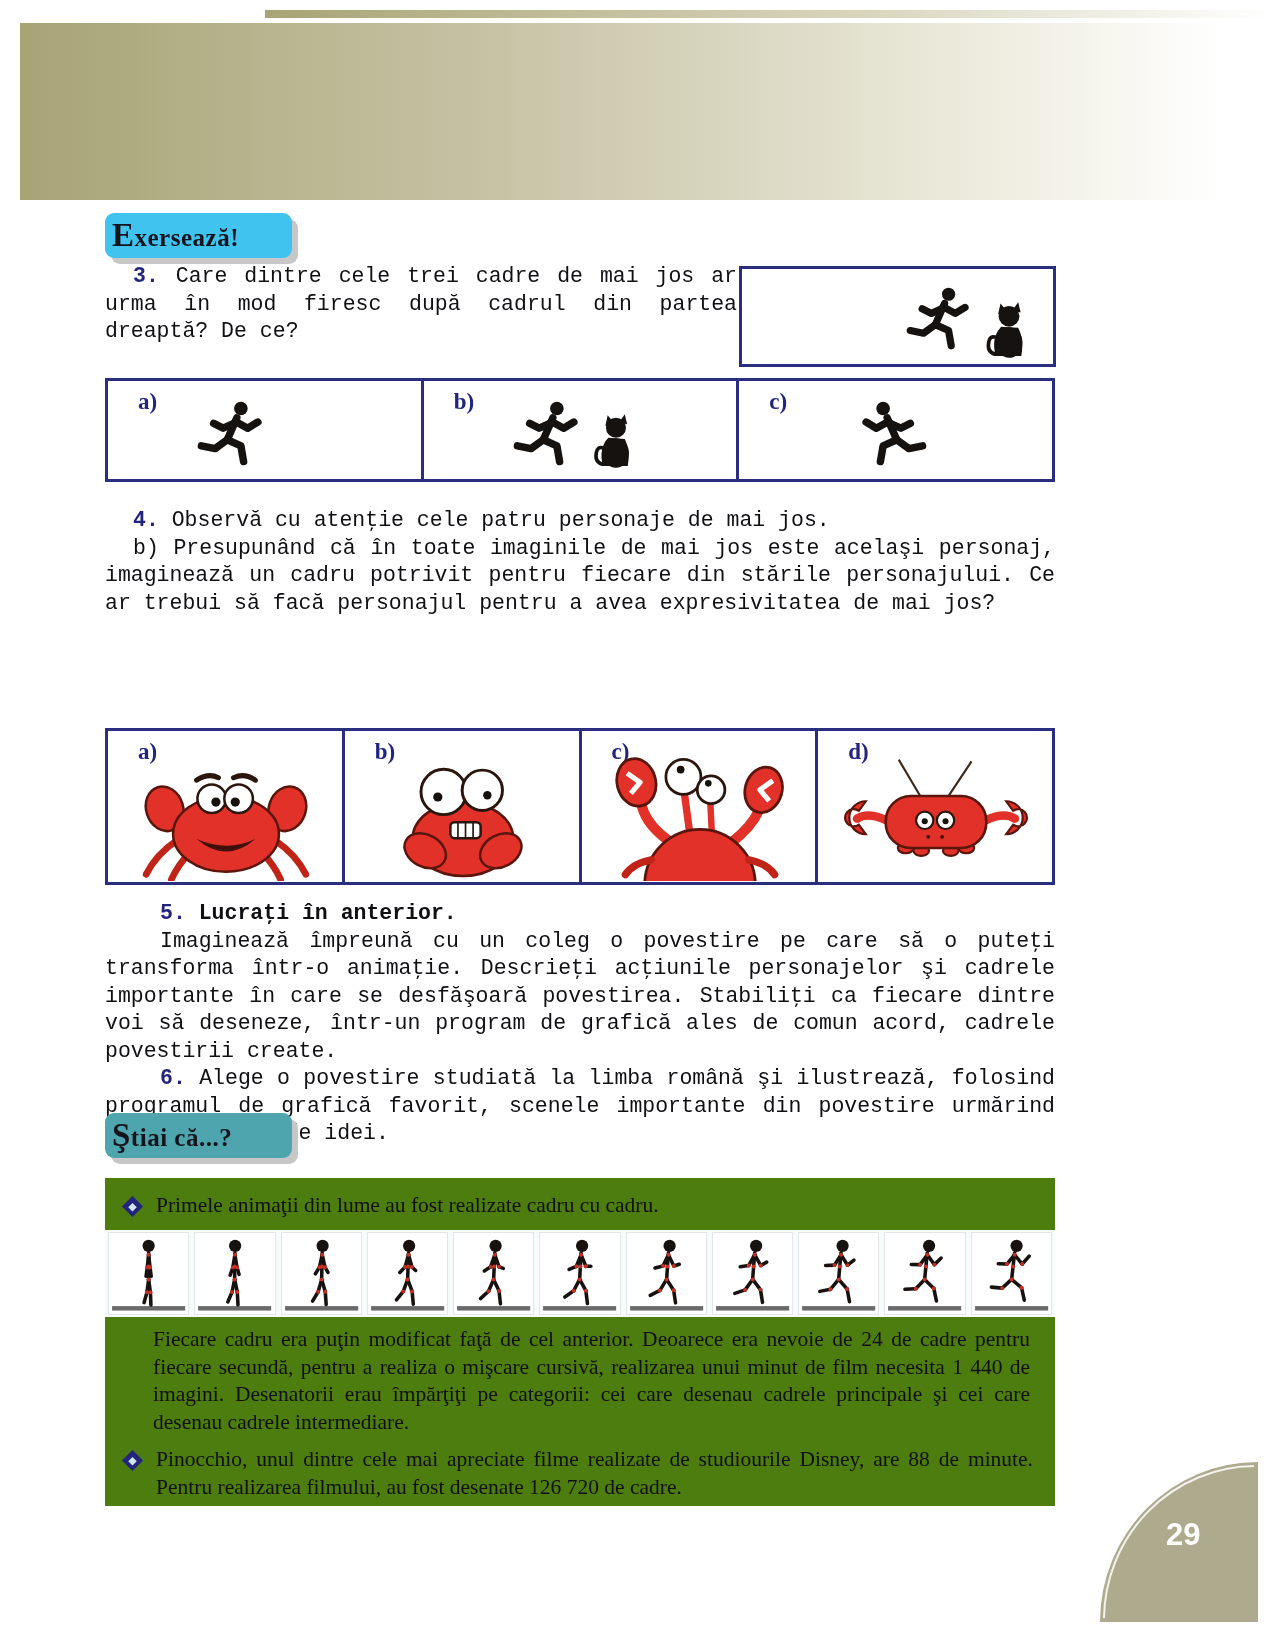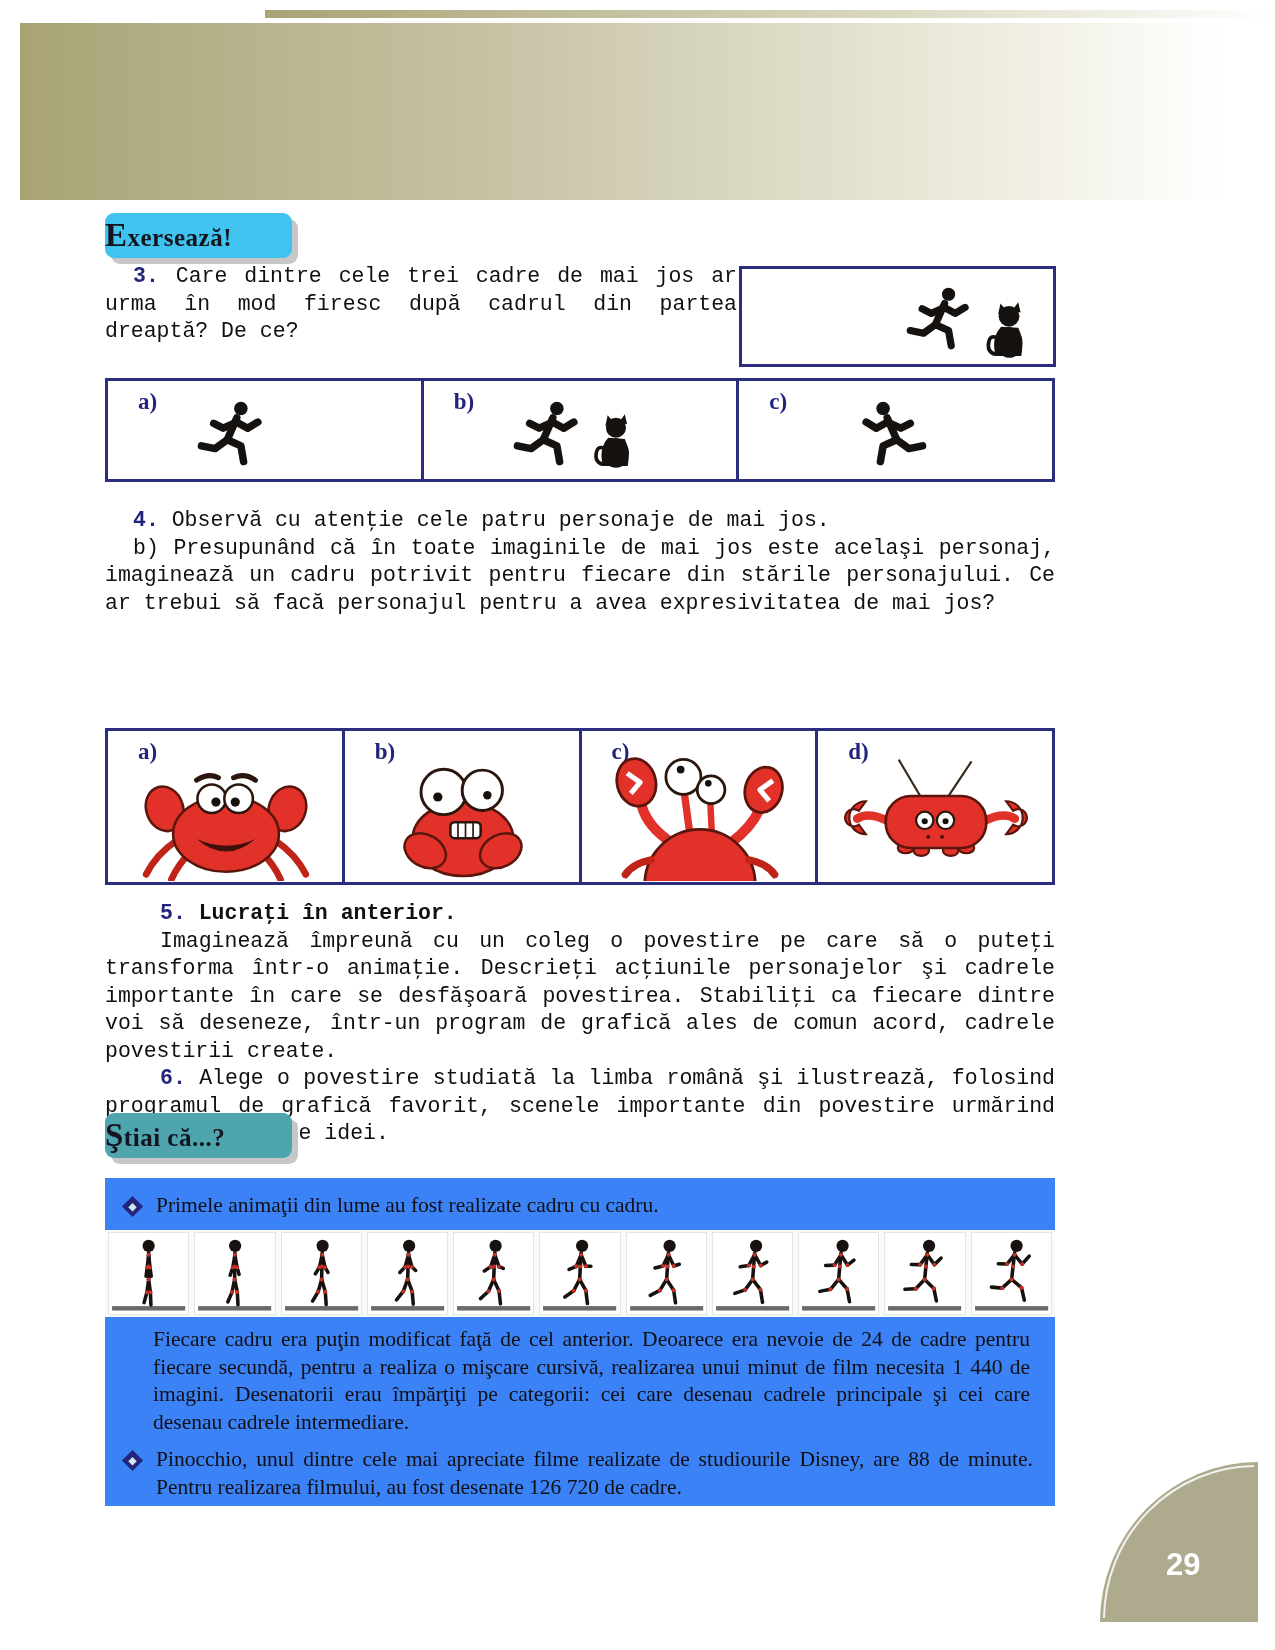--- a/index.html
+++ b/index.html
@@ -5,21 +5,21 @@
   html,body{margin:0;padding:0;background:#ffffff;}
   #page{position:relative;width:1275px;height:1650px;background:#ffffff;overflow:hidden;
         font-family:"Liberation Serif",serif;color:#101014;}
   
   .band-thin{position:absolute;left:265px;top:10px;width:1010px;height:8px;
     background:linear-gradient(90deg,#a8a476 0%,#d9d6bd 60%,#ffffff 100%);}
   .band{position:absolute;left:20px;top:23px;width:1255px;height:177px;
     background:linear-gradient(90deg,#a8a476 0%,#c8c5a8 40%,#eceadb 75%,#ffffff 96%);}
   
   .badge{position:absolute;left:105px;width:187px;height:45px;border-radius:9px;
-    box-shadow:6px 6px 0 #c7c7c7;display:flex;align-items:center;padding-left:0;box-sizing:border-box;}
+    box-shadow:6px 6px 0 #c7c7c7;display:flex;align-items:center;padding-left:7px;box-sizing:border-box;}
   .badge .badge-label{font-weight:bold;font-size:25px;color:#14141e;letter-spacing:.5px;}
   .badge .badge-label::first-letter{font-size:33px;}
   #badge-practice{top:213px;background:#40c4ef;}
   #badge-know{top:1113px;background:#4fa5ae;}
   
   .textblock{position:absolute;left:105px;width:950px;font-size:21.5px;line-height:27.5px;text-align:justify;font-family:Liberation Mono, monospace;}
   .para{margin:0;text-indent:28px;}
   .ind55{text-indent:55px;}
   .num{color:#23257c;font-weight:bold;}
   b{font-weight:bold;}
@@ -27,34 +27,34 @@
   .navy-frame{border:3px solid #2b2d7e;background:#fff;box-sizing:border-box;}
   #ref-frame{position:absolute;left:739px;top:266px;width:317px;height:101px;}
   .frame-row{position:absolute;left:105px;display:flex;}
   #row-runners{top:378px;width:950px;height:104px;}
   #row-crabs{top:728px;width:950px;height:157px;}
   .cell{position:relative;flex:1;border:3px solid #2b2d7e;border-left-width:0;background:#fff;box-sizing:border-box;}
   .cell:first-child{border-left-width:3px;}
   .cell-label{position:absolute;top:8px;left:30px;font-weight:bold;font-size:23px;color:#23257c;}
   .svg-abs{position:absolute;}
   
-  #know-box{position:absolute;left:105px;top:1178px;width:950px;height:328px;background:#3b82f6;}
+  #know-box{position:absolute;left:105px;top:1178px;width:950px;height:328px;background:#4d7c0f;}
   .bullet-row{position:absolute;left:18px;right:22px;display:flex;align-items:flex-start;}
   .diamond{width:15px;height:15px;background:#23257c;transform:rotate(45deg);margin:7px 16px 0 2px;flex:0 0 auto;position:relative;}
   .diamond::after{content:"";position:absolute;left:4.5px;top:4.5px;width:6px;height:6px;background:#cfe7ed;}
   .bullet-text{font-size:21.5px;line-height:27.5px;text-align:justify;}
   #know-para{position:absolute;left:48px;right:25px;top:148px;font-size:21.5px;line-height:27.5px;text-align:justify;}
   #walk-strip{position:absolute;left:0;top:52px;width:950px;height:87px;background:#f7fbfc;
      display:flex;gap:5px;padding:2px 3px;box-sizing:border-box;}
   .walk-frame{flex:1;background:#ffffff;border:1px solid #e2e6e7;box-sizing:border-box;}
   .walk-frame svg{width:100%;height:100%;display:block;}
   
   #corner{position:absolute;left:1100px;top:1462px;width:158px;height:160px;}
   #corner .pagenum{position:absolute;left:66px;top:55px;font-family:"Liberation Sans",sans-serif;
-     font-weight:bold;font-size:31px;color:#ffffff;margin-top:30px;}
+     font-weight:bold;font-size:31px;color:#ffffff;}
 </style>
 </head>
 <body>
 
 <svg width="0" height="0" style="position:absolute">
   <defs>
     <g id="runner-sym">
       <circle cx="66" cy="11" r="10" fill="#15120f"></circle>
       <g stroke="#15120f" stroke-width="11" stroke-linecap="round" stroke-linejoin="round" fill="none">
         <path d="M60,25 L46,57"></path>

